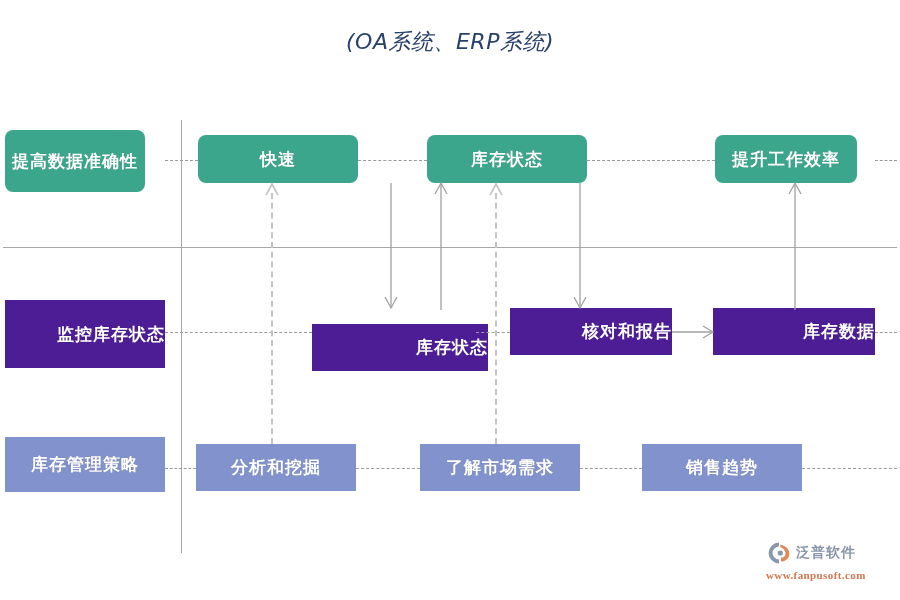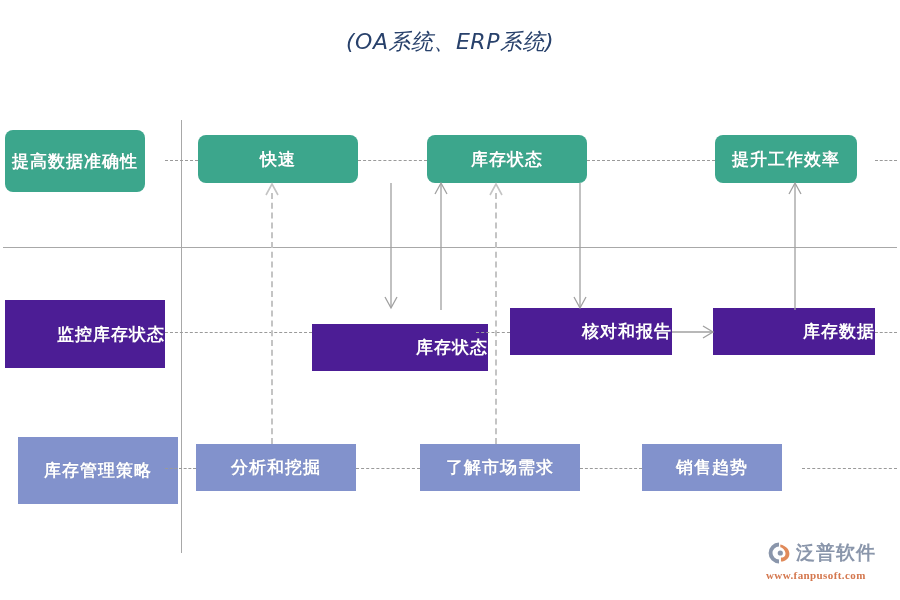--- a/index.html
+++ b/index.html
@@ -101,21 +101,21 @@
     align-items: center;
     height: 30px;
   }
   .logo-mark {
     width: 26px;
     height: 26px;
     margin-right: 4px;
   }
   .logo-name {
     color: #8a96ab;
-    font-size: 19px;
+    font-size: 14px;
     font-weight: bold;
     letter-spacing: 1px;
     font-family: "DejaVu Sans", "Liberation Sans", sans-serif;
   }
   .logo-url {
     color: #d4774e;
     font-size: 11px;
     letter-spacing: 0.4px;
     margin-top: 1px;
     font-family: "Liberation Serif", "DejaVu Serif", serif;
@@ -153,30 +153,30 @@
   <div class="node blue" style="left:312px; top:324px; width:176px; height:47px;">
     <span>库存状态</span>
   </div>
   <div class="node blue" style="left:510px; top:308px; width:162px; height:47px;">
     <span>核对和报告</span>
   </div>
   <div class="node blue" style="left:713px; top:308px; width:162px; height:47px;padding-left:40px;">
     <span>库存数据</span>
   </div>
 
-  <div class="node purple" style="left:5px; top:437px; width:160px; height:67px;margin-left:13px;">
+  <div class="node purple" style="left:5px; top:437px; width:160px; height:55px;">
     <span>库存管理策略</span>
   </div>
   <div class="node purple" style="left:196px; top:444px; width:160px; height:47px;text-align:center;">
     <span>分析和挖掘</span>
   </div>
   <div class="node purple" style="left:420px; top:444px; width:160px; height:47px;">
     <span>了解市场需求</span>
   </div>
-  <div class="node purple" style="left:642px; top:444px; width:140px; height:47px;">
+  <div class="node purple" style="left:642px; top:444px; width:160px; height:47px;">
     <span>销售趋势</span>
   </div>
 
   <div class="conn-h-dashed" style="left:165px; top:160px; width:33px;"></div>
   <div class="conn-h-dashed" style="left:358px; top:160px; width:69px;"></div>
   <div class="conn-h-dashed" style="left:587px; top:160px; width:128px;"></div>
   <div class="conn-h-dashed" style="left:875px; top:160px; width:22px;"></div>
 
   <div class="conn-h-dashed" style="left:165px; top:332px; width:147px;"></div>
   <div class="conn-h-dashed" style="left:476px; top:332px; width:34px;"></div>

